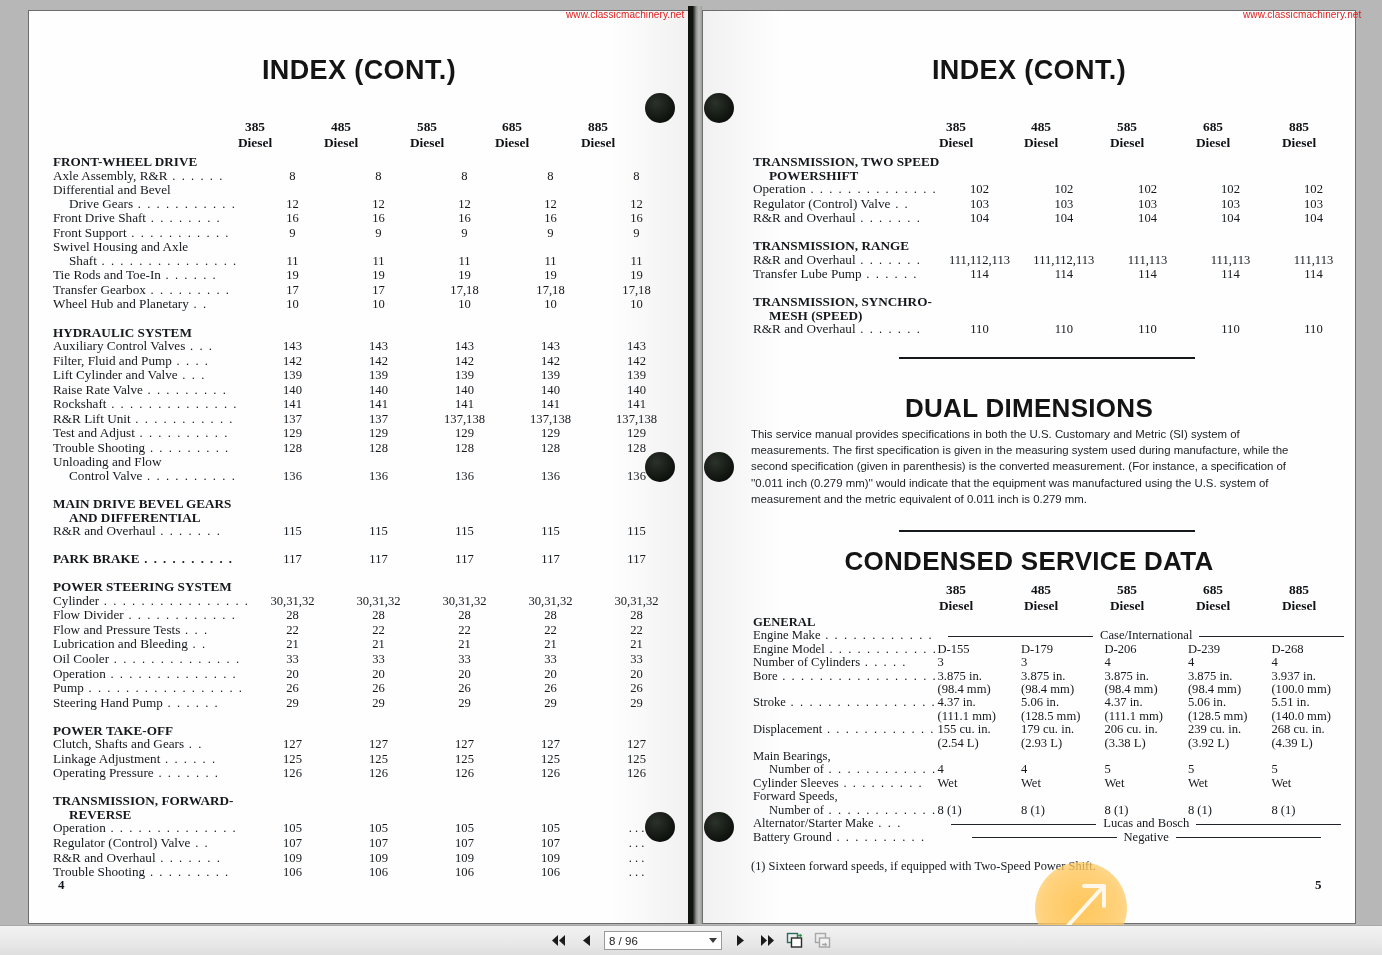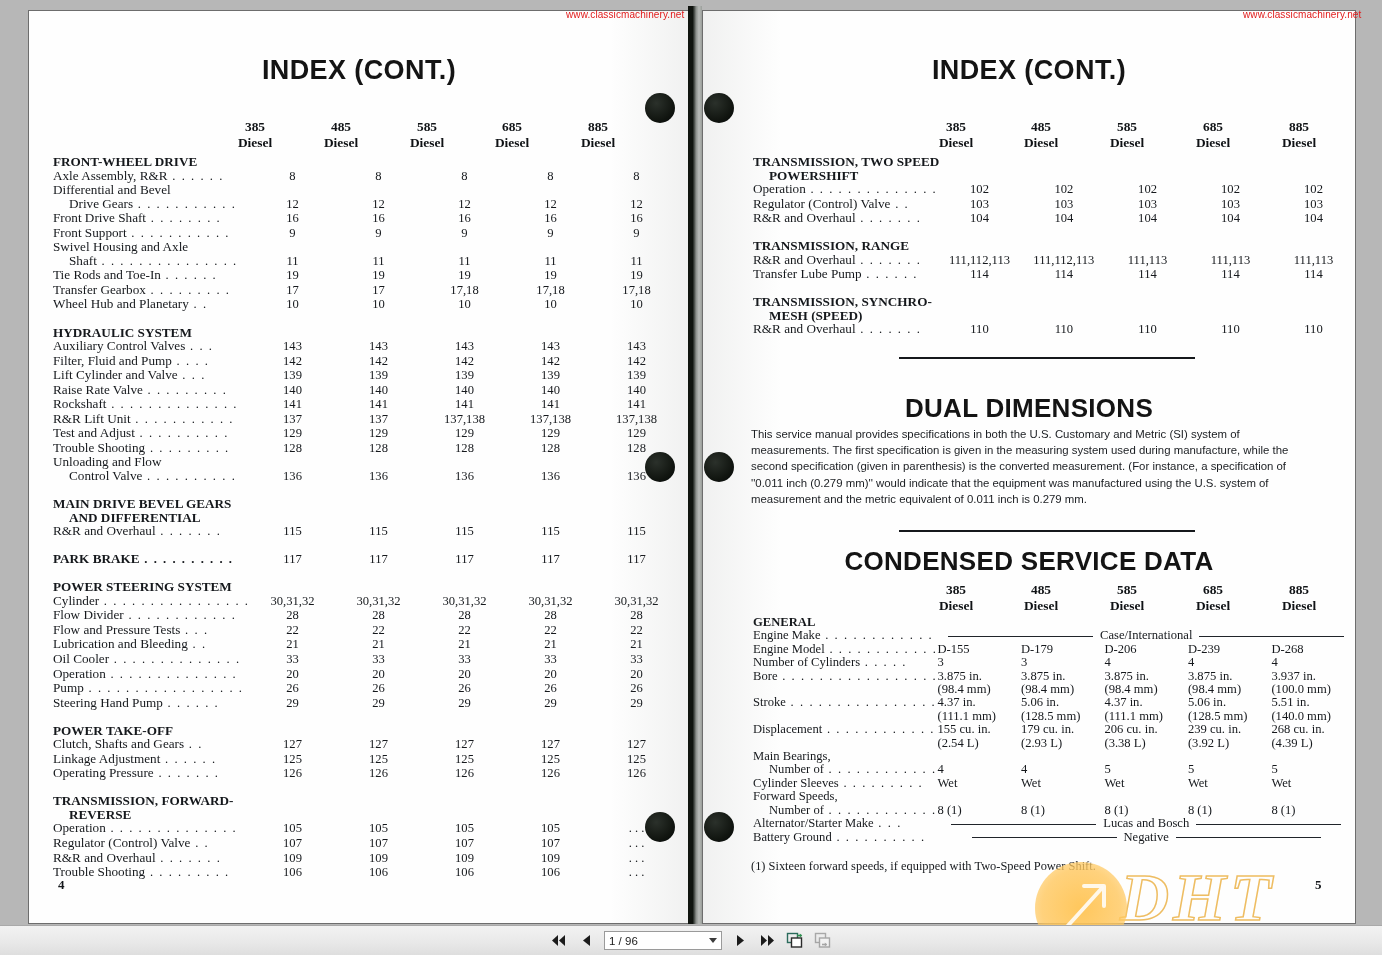--- a/index.html
+++ b/index.html
@@ -783,21 +783,20 @@
   <div class="hole" style="left:645px;top:93px;"></div>
   <div class="hole" style="left:704px;top:93px;"></div>
   <div class="hole" style="left:645px;top:452px;"></div>
   <div class="hole" style="left:704px;top:452px;"></div>
   <div class="hole" style="left:645px;top:812px;"></div>
   <div class="hole" style="left:704px;top:812px;"></div>
 
   <div class="url" style="left:566px;top:9px;">www.classicmachinery.net</div>
   <div class="url" style="left:1243px;top:9px;">www.classicmachinery.net</div>
 
-  <div class="wm-dht">DHT</div>
   <div class="wm-circle"></div>
   <svg class="wm-arrow" viewBox="0 0 50 52">
     <path d="M4 50 L42 8" stroke="#fffaf0" stroke-width="4" stroke-linecap="round" fill="none" opacity=".95"></path>
     <path d="M24 6 L44 6 L44 26" stroke="#fffaf0" stroke-width="4" stroke-linecap="round" stroke-linejoin="round" fill="none" opacity=".95"></path>
   </svg>
   <div class="wm-tag">Sharing creates success</div>
   <div class="wm-cn">分享创造成功</div>
 
   <div class="toolbar">
     <div class="tbtn" title="First">
@@ -805,21 +804,21 @@
           <path d="M7 1 L1 6.5 L7 12 Z" fill="#1b1b1b"></path>
           <path d="M14 1 L8 6.5 L14 12 Z" fill="#1b1b1b"></path>
         </svg>
     </div>
     <div class="tbtn" title="Previous">
       <svg width="10" height="13" viewBox="0 0 10 13">
           <path d="M8 1 L1 6.5 L8 12 Z" fill="#1b1b1b"></path>
         </svg>
     </div>
     <div class="pagebox">
-      <span>1 / 96</span>
+      <span>8 / 96</span>
       <span class="caret"></span>
     </div>
     <div class="tbtn" title="Next">
       <svg width="10" height="13" viewBox="0 0 10 13">
           <path d="M2 1 L9 6.5 L2 12 Z" fill="#1b1b1b"></path>
         </svg>
     </div>
     <div class="tbtn" title="Last">
       <svg width="15" height="13" viewBox="0 0 15 13">
           <path d="M1 1 L7 6.5 L1 12 Z" fill="#1b1b1b"></path>

